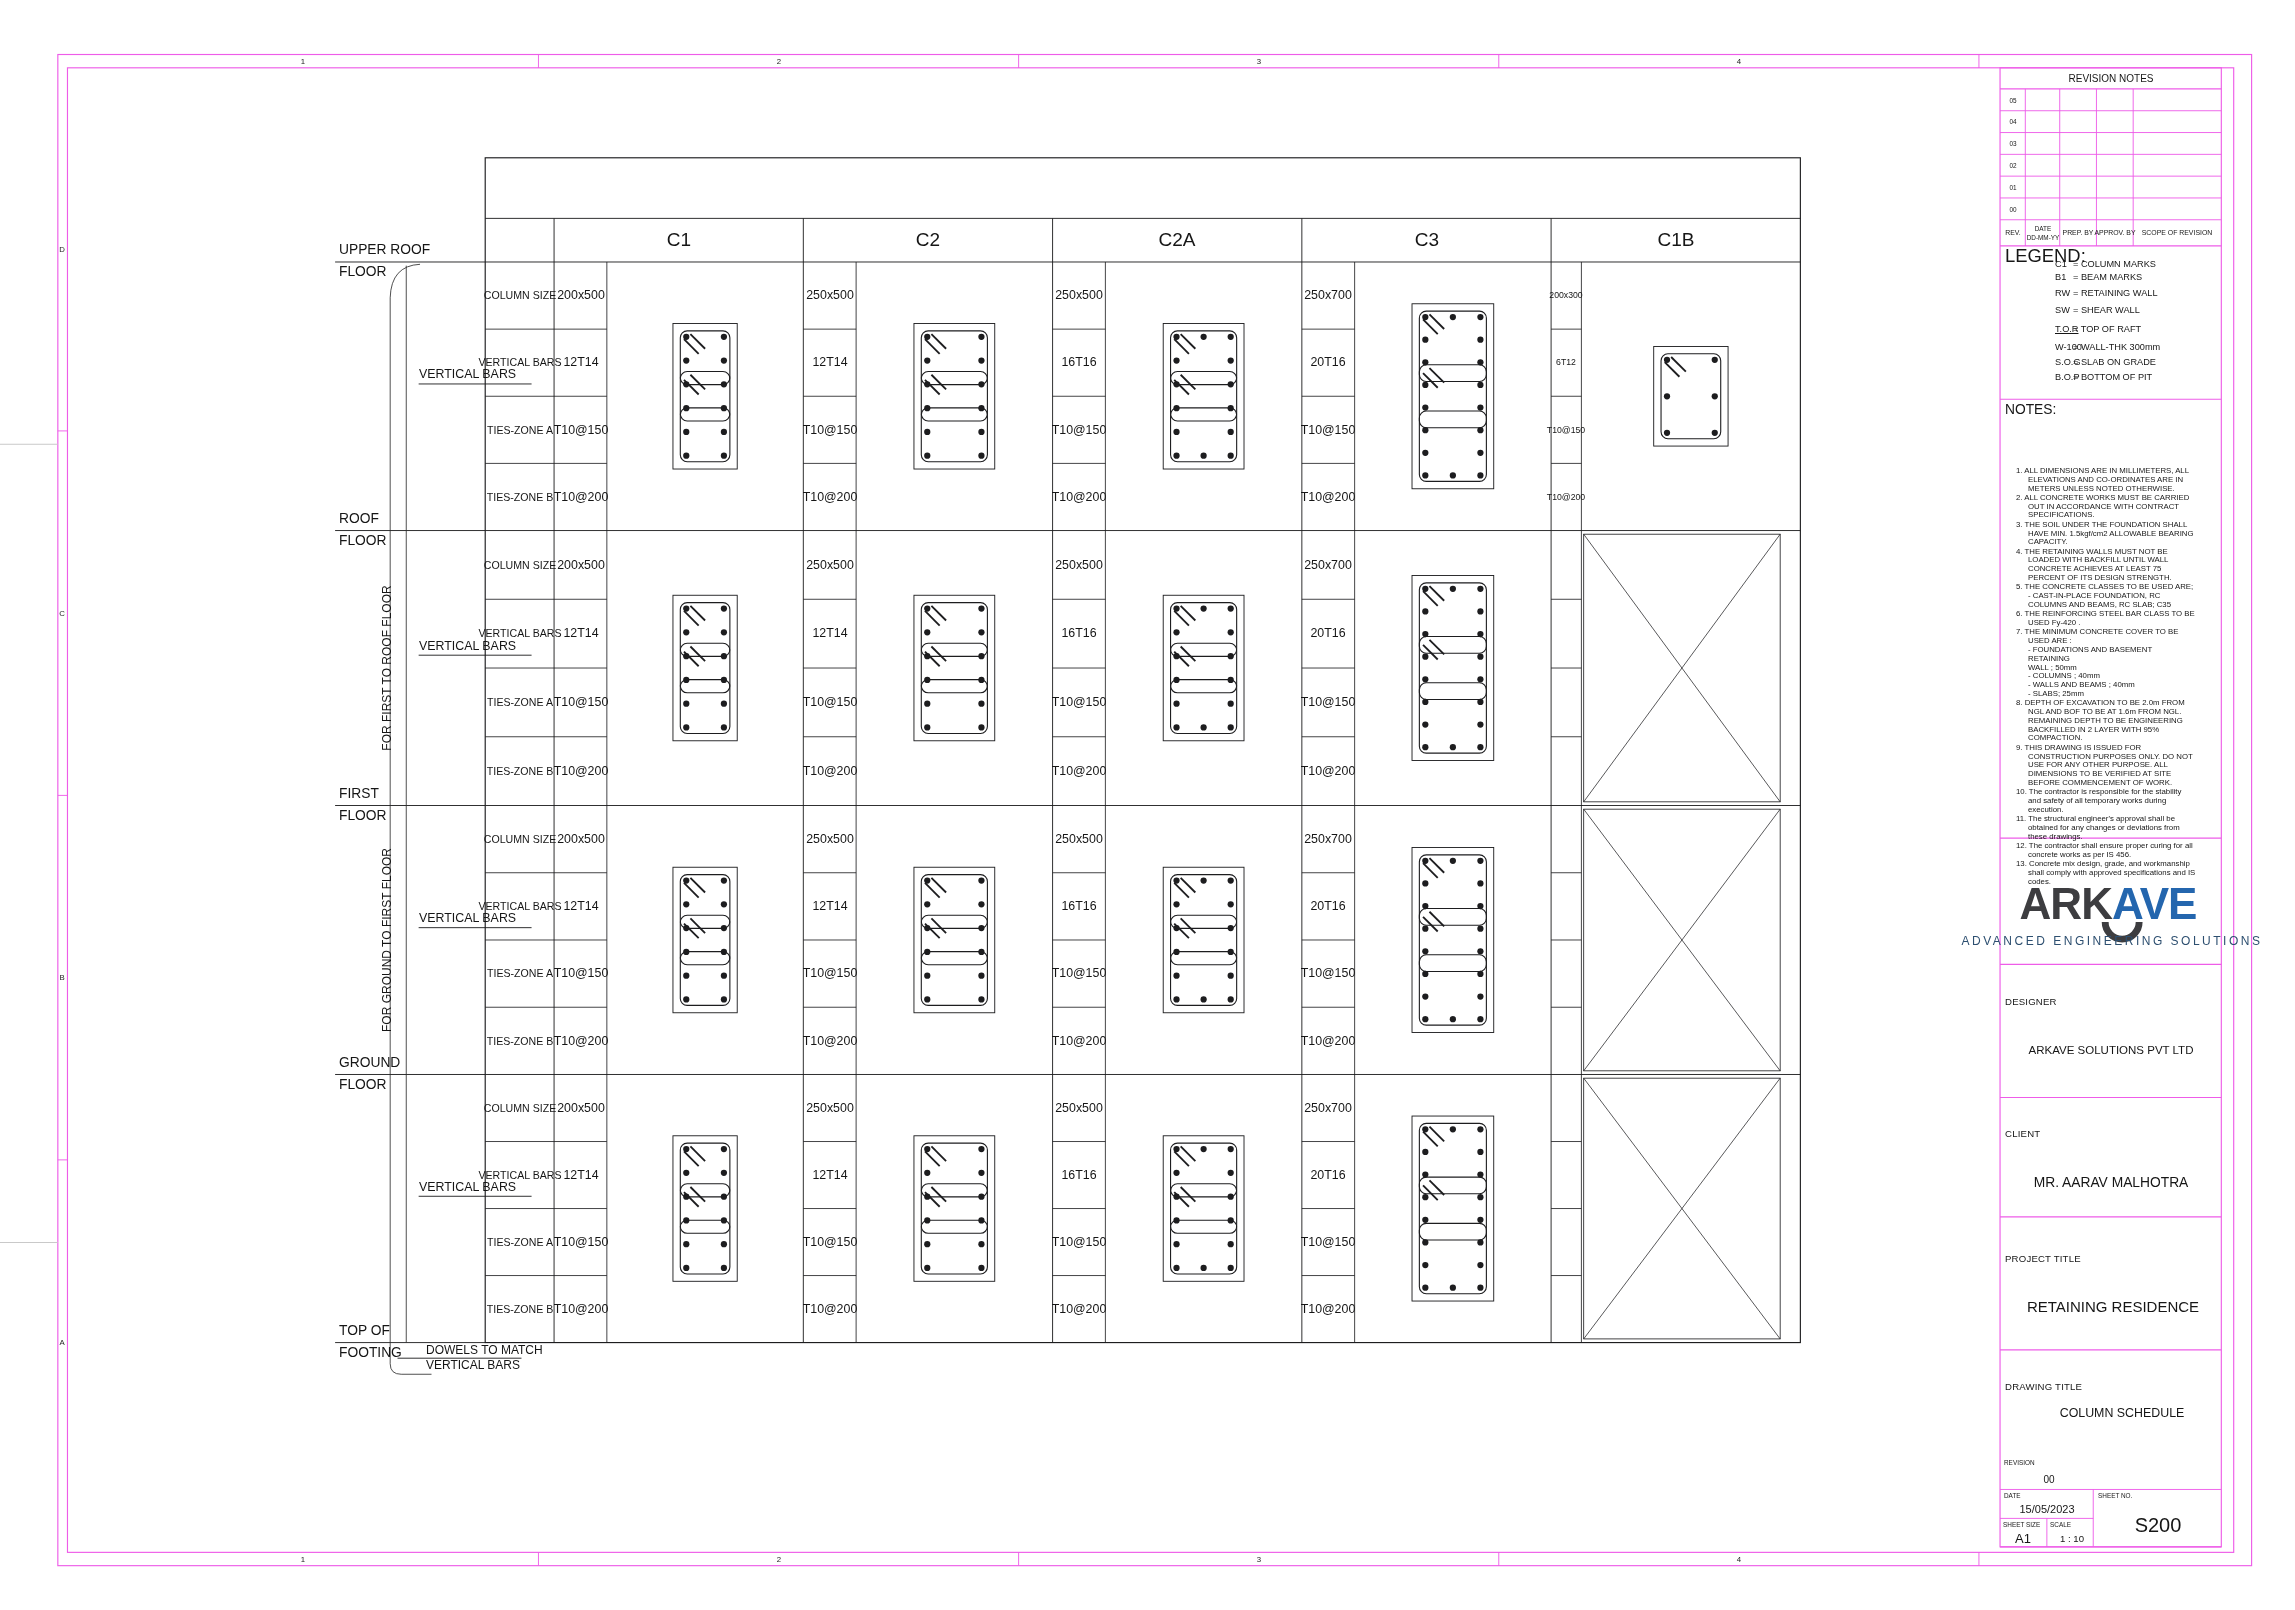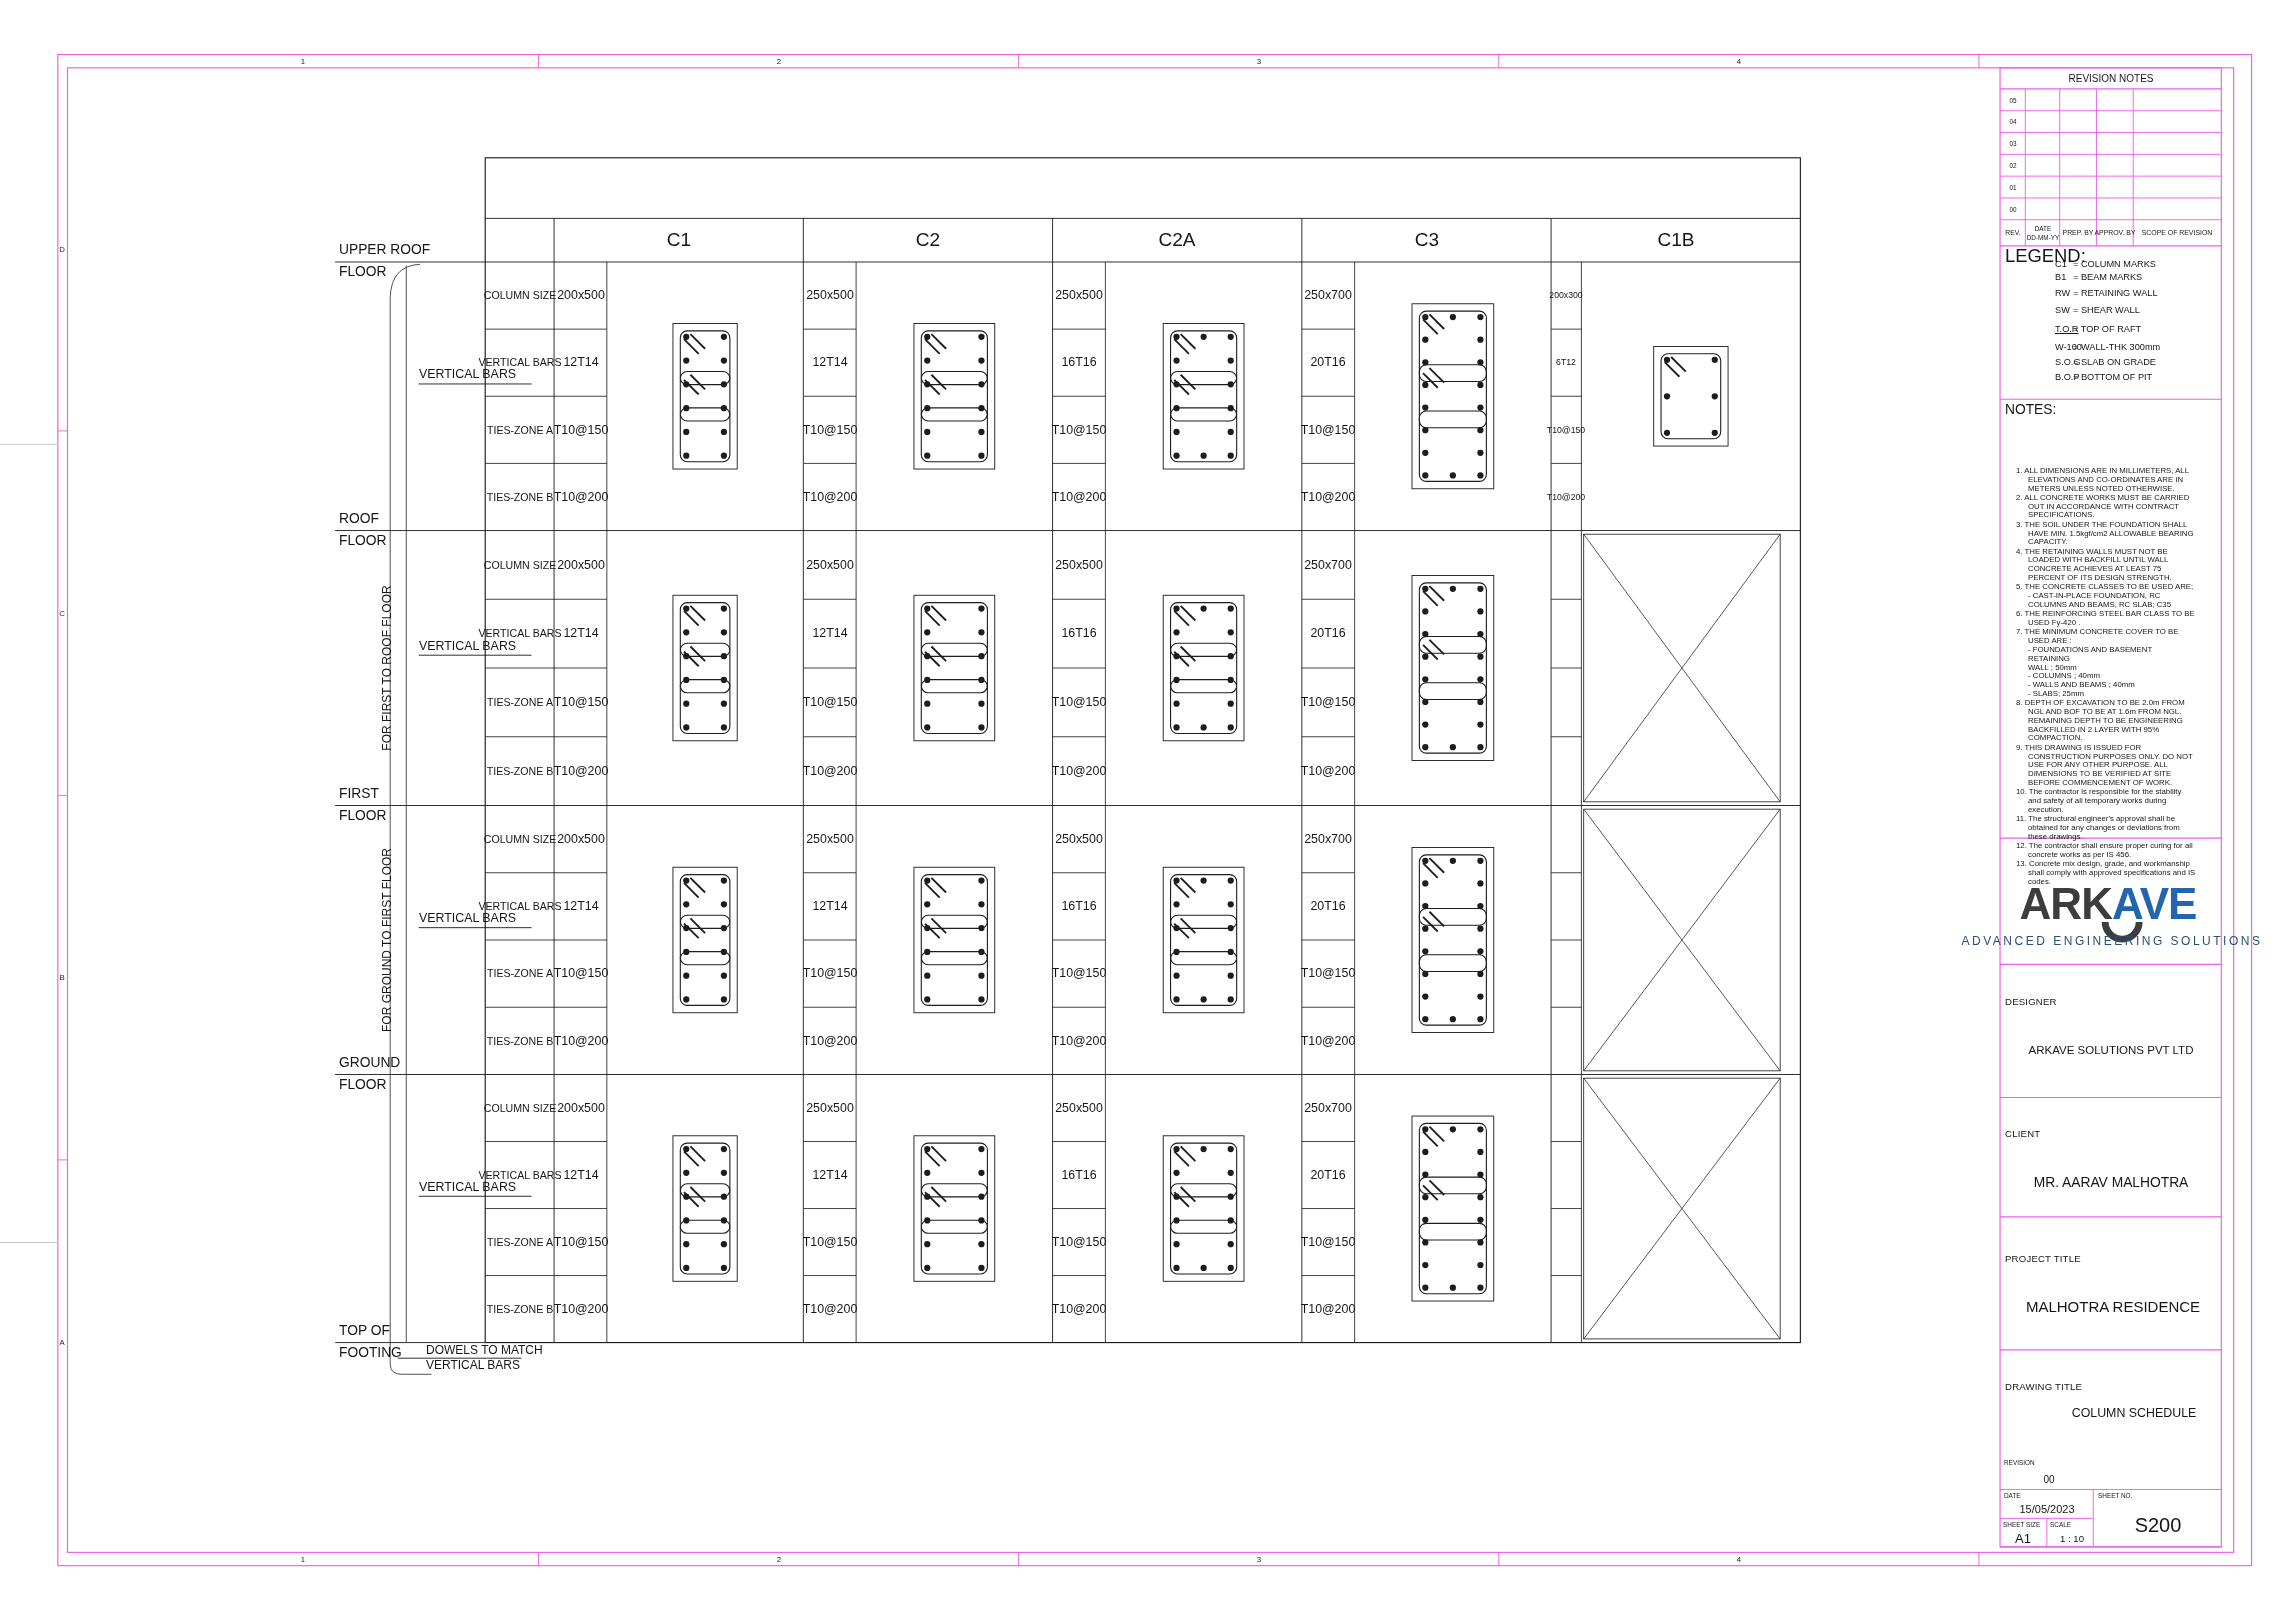--- a/index.html
+++ b/index.html
@@ -770,23 +770,23 @@
   <div id="logo-wrap" class="abs ctr" style="left:2108px;top:904px;">
     <span id="logo-ark">ARK</span><span id="logo-ave">AVE</span>
   </div>
   <div id="logo-tagline" class="abs ctr" style="left:2112px;top:941px;">ADVANCED ENGINEERING SOLUTIONS</div>
 
   <div class="abs tb-label" style="left:2005px;top:996px;font-size:9.6px;">DESIGNER</div>
   <div class="abs ctr" style="left:2111px;top:1050px;font-size:11.5px;">ARKAVE SOLUTIONS PVT LTD</div>
   <div class="abs tb-label" style="left:2005px;top:1128px;font-size:9.6px;">CLIENT</div>
   <div class="abs ctr" style="left:2111px;top:1182px;font-size:13.8px;">MR. AARAV MALHOTRA</div>
   <div class="abs tb-label" style="left:2005px;top:1253px;font-size:9.6px;">PROJECT TITLE</div>
-  <div class="abs ctr" style="left:2113px;top:1306px;font-size:15px;">MALHOTRA RESIDENCE</div>
+  <div class="abs ctr" style="left:2113px;top:1306px;font-size:15px;">RETAINING RESIDENCE</div>
   <div class="abs tb-label" style="left:2005px;top:1381px;font-size:9.6px;">DRAWING TITLE</div>
-  <div class="abs ctr" style="left:2122px;top:1413px;font-size:12.4px;margin-left:12px;">COLUMN SCHEDULE</div>
+  <div class="abs ctr" style="left:2122px;top:1413px;font-size:12.4px;">COLUMN SCHEDULE</div>
   <div class="abs" style="left:2004px;top:1459px;font-size:6.4px;">REVISION</div>
   <div class="abs ctr" style="left:2049px;top:1479px;font-size:10px;">00</div>
   <div class="abs" style="left:2004px;top:1492px;font-size:6.4px;">DATE</div>
   <div class="abs ctr" style="left:2047px;top:1509px;font-size:11px;">15/05/2023</div>
   <div class="abs" style="left:2098px;top:1492px;font-size:6.4px;">SHEET NO.</div>
   <div class="abs ctr" style="left:2158px;top:1525px;font-size:20px;">S200</div>
   <div class="abs" style="left:2003px;top:1521px;font-size:6.4px;">SHEET SIZE</div>
   <div class="abs ctr" style="left:2023px;top:1538px;font-size:13px;">A1</div>
   <div class="abs" style="left:2050px;top:1521px;font-size:6.4px;">SCALE</div>
   <div class="abs ctr" style="left:2072px;top:1538px;font-size:9.6px;">1 : 10</div>

